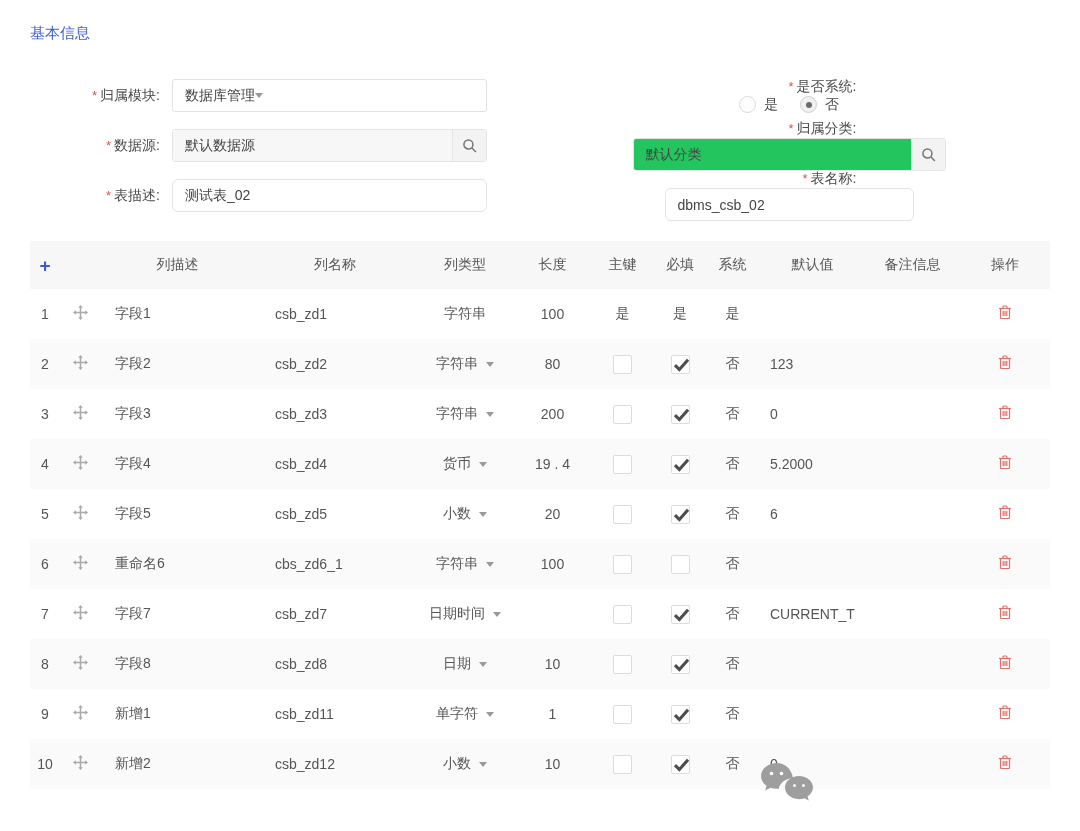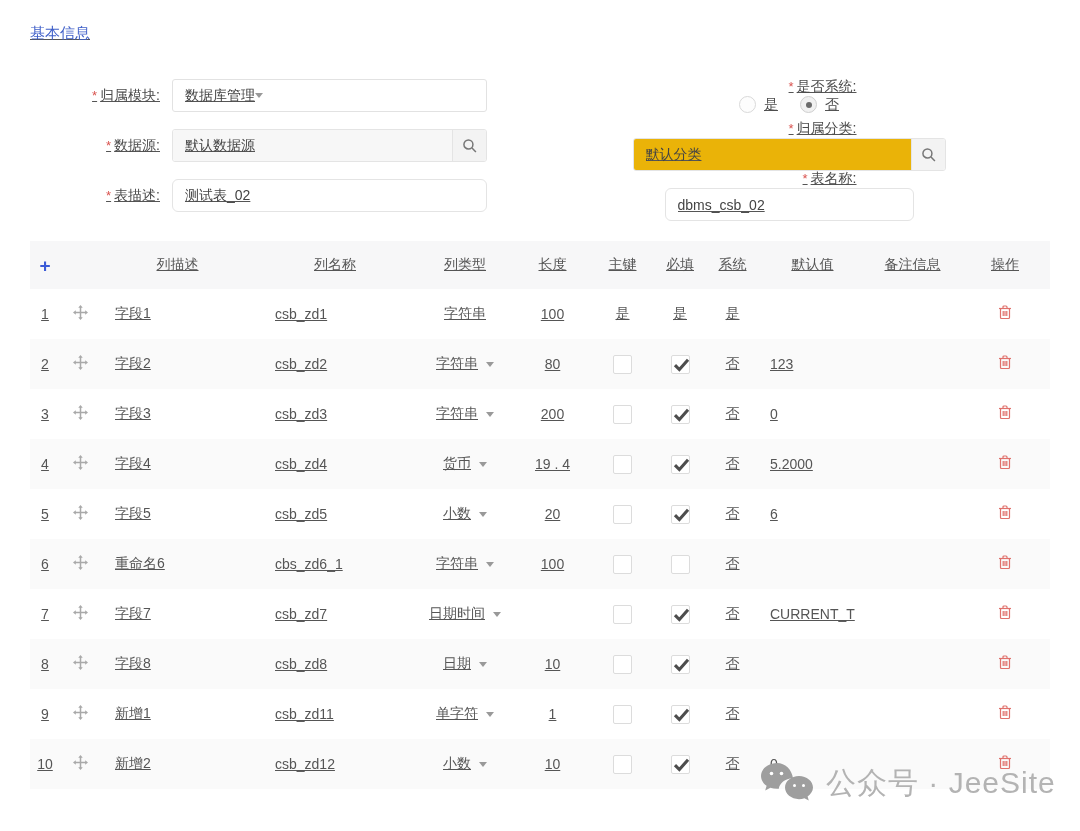--- a/index.html
+++ b/index.html
@@ -1,18 +1,18 @@
 <!DOCTYPE html>
 <html><head>
 <meta charset="utf-8">
 <style>
   * { margin:0; padding:0; box-sizing:border-box; }
   html,body { width:1080px; height:831px; background:#fff; overflow:hidden;
     font-family:"Liberation Sans","DejaVu Sans",sans-serif; color:#555; }
-  .page { position:relative; width:1080px; height:831px; padding:24px 46px 0 30px;text-decoration:underline; }
+  .page { position:relative; width:1080px; height:831px; padding:24px 46px 0 30px; }
 
   .section-title { color:#3f5fc8; font-size:15px; font-weight:500; margin-bottom:6px; }
 
   
   .form { margin-top:36px; }
   .form-row { display:flex; margin-bottom:17px; height:33px; align-items:center; }
   .form-col { display:flex; align-items:center; }
   .form-col.left  { width:510px; }
   .form-col.right { width:510px;flex-direction:column; }
   .lbl { font-size:14px; color:#4a4a4a; text-align:right; white-space:nowrap; }
@@ -33,21 +33,21 @@
     display:inline-flex; align-items:center; justify-content:center; }
   .radio-opt.selected .radio { background:#f1f1f1; border-color:#cfcfcf; }
   .radio .dot { width:6px; height:6px; border-radius:50%; background:#6b6b6b; display:none; }
   .radio-opt.selected .radio .dot { display:block; }
 
   .input-group { display:flex; width:315px; height:33px; border:1px solid #e4e4e4;
     border-radius:3px; overflow:hidden; }
   .form-col.right .input-group { width:313px; }
   .input-group .txt { flex:1; border:none; outline:none; font-size:14px; color:#444;
     padding:0 12px; background:#f7f7f7; font-family:inherit; }
-  .input-group.lighter .txt { background:#eab308; }
+  .input-group.lighter .txt { background:#22c55e; }
   .search-btn { width:34px; background:#f3f3f3; border:none; border-left:1px solid #e4e4e4;
     display:flex; align-items:center; justify-content:center; cursor:pointer; }
 
   .plain-input { width:315px; height:33px; border:1px solid #e4e4e4; border-radius:6px;
     background:#fff; font-size:14px; color:#444; padding:0 12px; outline:none; font-family:inherit; }
   .form-col.right .plain-input { width:249px; }
 
   
   .fields-title { margin-top:38px; }
   table.grid { width:1020px; border-collapse:collapse; margin-top:29px; table-layout:fixed; font-size:14px; }
@@ -500,16 +500,15 @@
     <svg width="54" height="42" viewBox="0 0 54 42">
       <g fill="#9e9e9e">
         <path d="M17 1 C8 1 1 7 1 14 c0 4 2.2 7.4 5.6 9.8 l-1.4 4.6 5.2-2.6 c2 .6 4.3 1 6.6 1 .6 0 1.2 0 1.8-.1 C19.4 21.4 25 16.4 33 16.2 31.8 7.6 25.2 1 17 1 Z"></path>
         <path d="M39 14 c-7.7 0-14 5.2-14 11.6 0 6.4 6.3 11.6 14 11.6 1.9 0 3.8-.3 5.4-.9 l4.4 2.2 -1.2-3.9 c2.9-2.1 5.4-5.3 5.4-9 C53 19.2 46.7 14 39 14 Z"></path>
       </g>
       <circle cx="11.5" cy="11.5" r="1.8" fill="#fff"></circle>
       <circle cx="21.5" cy="11.5" r="1.8" fill="#fff"></circle>
       <circle cx="34.5" cy="23.5" r="1.5" fill="#fff"></circle>
       <circle cx="43.5" cy="23.5" r="1.5" fill="#fff"></circle>
     </svg>
-    <span class="wm-text">公众号 · JeeSite</span>
   </div>
 
 </div>
 
 </body></html>

